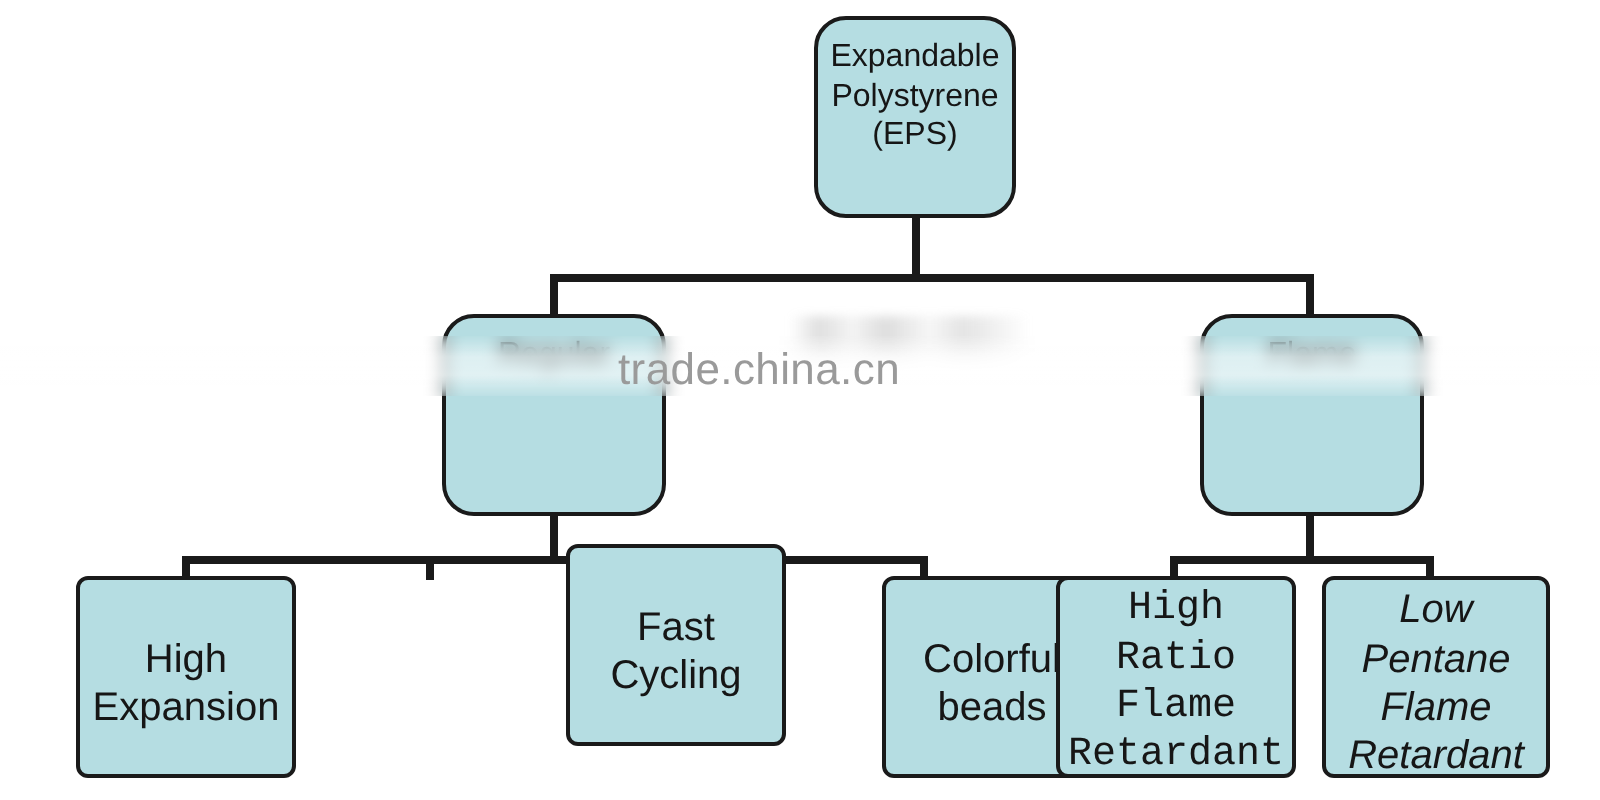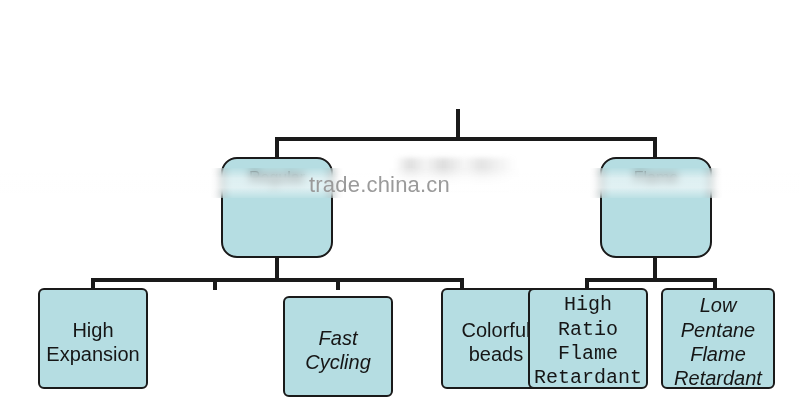--- a/index.html
+++ b/index.html
@@ -133,36 +133,41 @@
   <div class="connector v" style="left:213px; top:278px; height:12px;"></div>
   <div class="connector v" style="left:336px; top:278px; height:12px;"></div>
   <div class="connector v" style="left:460px; top:278px; height:12px;"></div>
 
   <div class="connector v" style="left:653px; top:258px; height:22px;"></div>
 
   <div class="connector h" style="left:585px; top:278px; width:132px;"></div>
   <div class="connector v" style="left:585px; top:278px; height:12px;"></div>
   <div class="connector v" style="left:713px; top:278px; height:12px;"></div>
 
+  <div class="node root" style="left:407px; top:8px; width:101px; height:101px;">
+    <span class="node-text">Expandable
+Polystyrene
+(EPS)</span>
+  </div>
 
   <div class="node mid" style="left:221px; top:157px; width:112px; height:101px;">
     <span class="node-text">Regular</span>
   </div>
 
   <div class="node mid" style="left:600px; top:157px; width:112px; height:101px;">
     <span class="node-text">Flame</span>
   </div>
 
   <div class="node leaf" style="left:38px; top:288px; width:110px; height:101px;">
     <span class="node-text">High
 Expansion</span>
   </div>
 
 
-  <div class="node leaf" style="left:283px; top:296px; width:110px; height:101px;font-style:italic;">
+  <div class="node leaf" style="left:283px; top:272px; width:110px; height:101px;">
     <span class="node-text">Fast Cycling</span>
   </div>
 
   <div class="node leaf" style="left:405px; top:288px; width:110px; height:101px;margin-left:36px;">
     <span class="node-text">Colorful
 beads</span>
   </div>
 
   <div class="node leaf" style="left:528px; top:288px; width:120px; height:101px;font-family:Liberation Mono, monospace;">
     <span class="node-text">High Ratio

